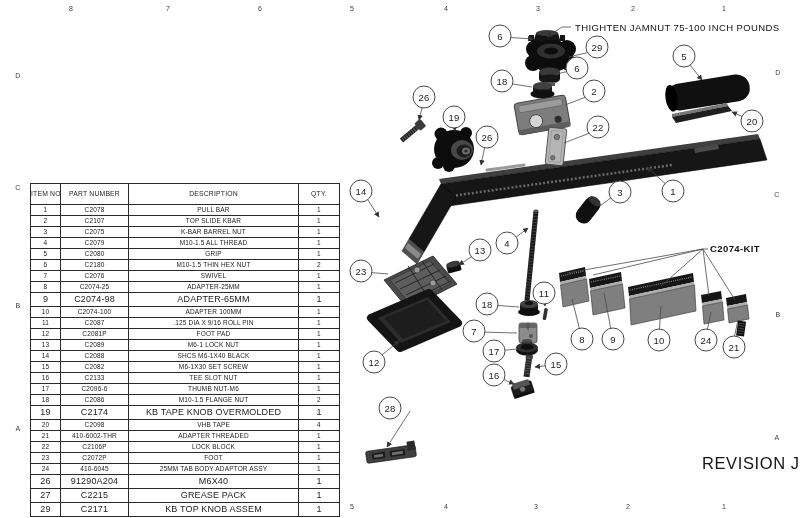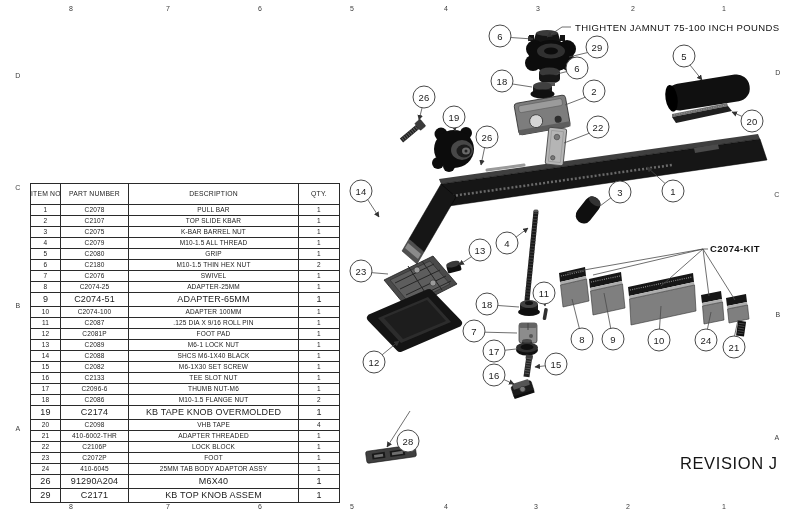--- a/index.html
+++ b/index.html
@@ -372,21 +372,21 @@
   </div>
 
   <div class="balloon" style="left: 556px; top: 364px;">
     <span>15</span>
   </div>
 
   <div class="balloon" style="left: 494px; top: 375px;">
     <span>16</span>
   </div>
 
-  <div class="balloon" style="left: 408px; top: 408px; margin-top: 33px;">
+  <div class="balloon" style="left: 390px; top: 408px;">
     <span>28</span>
   </div>
 
   <div class="balloon" style="left: 582px; top: 339px;">
     <span>8</span>
   </div>
 
   <div class="balloon" style="left: 613px; top: 339px;">
     <span>9</span>
   </div>
@@ -452,21 +452,21 @@
 
   <div class="zone-label" style="left: 777px; top: 194px;">C</div>
 
   <div class="zone-label" style="left: 778px; top: 314px;">B</div>
 
   <div class="zone-label" style="left: 777px; top: 437px;">A</div>
 </div>
 
   <div class="note" style="left:575px;top:22px;">THIGHTEN JAMNUT 75-100 INCH POUNDS</div>
   <div class="kit-label" style="left:710px;top:243px;">C2074-KIT</div>
-  <div class="revision" style="left:680px;top:454px;">REVISION J</div>
+  <div class="revision" style="left:702px;top:454px;">REVISION J</div>
 
   <table class="bom">
     <colgroup>
         <col class="c-item">
         <col class="c-part">
         <col class="c-desc">
         <col class="c-qty">
       </colgroup>
     <thead>
       <tr>
@@ -528,21 +528,21 @@
 
   <tr class="row">
     <td>8</td>
     <td>C2074-25</td>
     <td>ADAPTER-25MM</td>
     <td>1</td>
   </tr>
 
   <tr class="row lg">
     <td>9</td>
-    <td>C2074-51</td>
+    <td>C2074-98</td>
     <td>ADAPTER-65MM</td>
     <td>1</td>
   </tr>
 
   <tr class="row">
     <td>10</td>
     <td>C2074-100</td>
     <td>ADAPTER 100MM</td>
     <td>1</td>
   </tr>
@@ -646,20 +646,26 @@
   </tr>
 
 
   <tr class="row lg">
     <td>26</td>
     <td>91290A204</td>
     <td>M6X40</td>
     <td>1</td>
   </tr>
 
+  <tr class="row lg">
+    <td>27</td>
+    <td>C2215</td>
+    <td>GREASE PACK</td>
+    <td>1</td>
+  </tr>
 
   <tr class="row lg">
     <td>29</td>
     <td>C2171</td>
     <td>KB TOP KNOB ASSEM</td>
     <td>1</td>
   </tr>
 </tbody>
   </table>
 </div>

